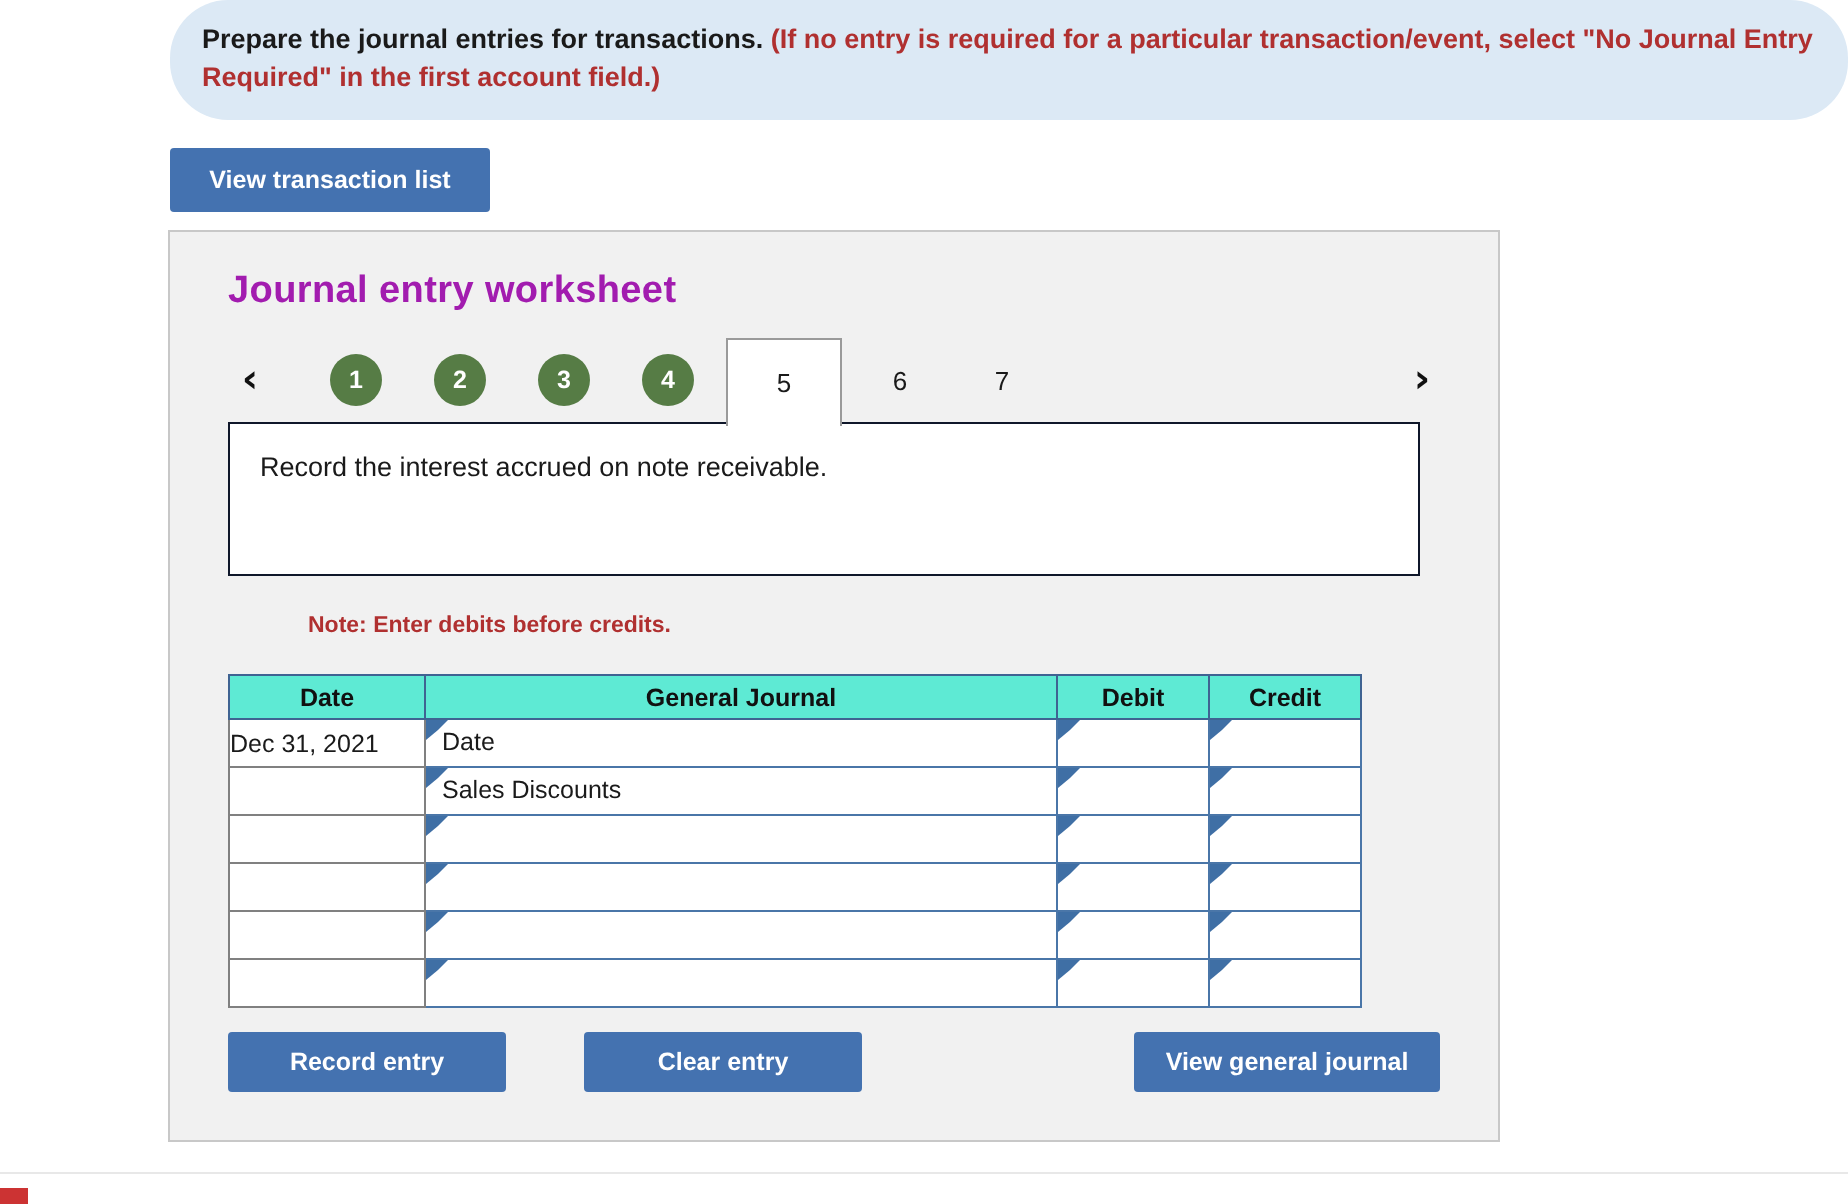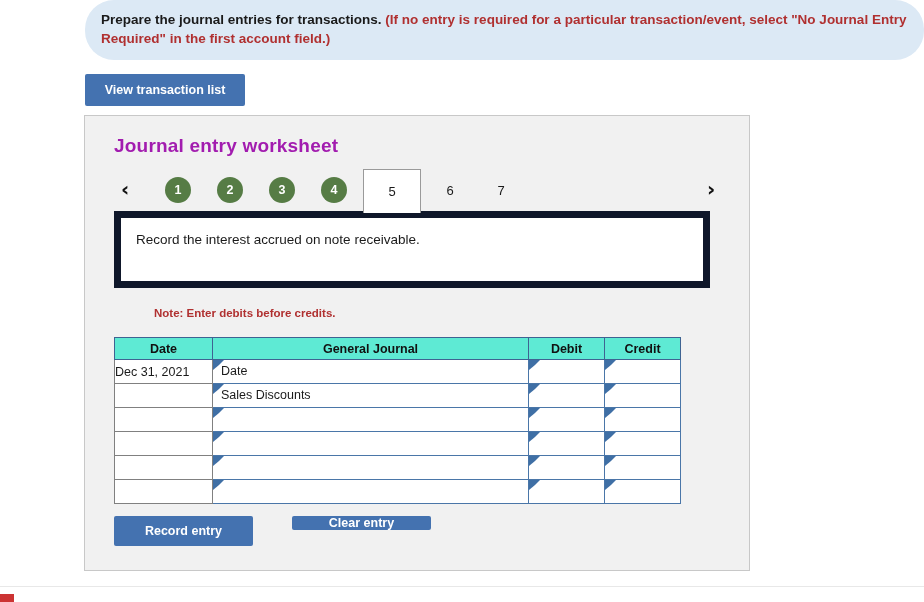--- a/index.html
+++ b/index.html
@@ -174,21 +174,21 @@
   }
 
   
   .desc-box {
     position: absolute;
     left: 29px;
     top: 95px;
     width: 596px;
     height: 77px;
     background: #ffffff;
-    border: 7px solid #0f172a;
+    border: 1px solid #0f172a;
     box-sizing: border-box;
     z-index: 1;
   }
   .desc-text {
     position: absolute;
     left: 15px;
     top: 14px;
     font-size: 13.5px;
     color: #1a1a1a;
   }
@@ -271,21 +271,21 @@
     left: 29px;
     top: 400px;
     width: 139px;
     height: 30px;
   }
   .btn-clear {
     position: absolute;
     left: 207px;
     top: 400px;
     width: 139px;
-    height: 14px;
+    height: 30px;
   }
   .btn-viewjournal {
     position: absolute;
     left: 482px;
     top: 400px;
     width: 153px;
     height: 30px;
   }
 
   
@@ -461,16 +461,17 @@
         <td class="cell-input">
           <span class="marker"></span>
           <span class="ctext"></span>
         </td>
       </tr>
     </tbody>
   </table>
 
   <button class="btn btn-record">Record entry</button>
   <button class="btn btn-clear">Clear entry</button>
+  <button class="btn btn-viewjournal">View general journal</button>
 </div>
 
 <div class="bottom-rule"></div>
 <div class="red-chip"></div>
 
 </body></html>

